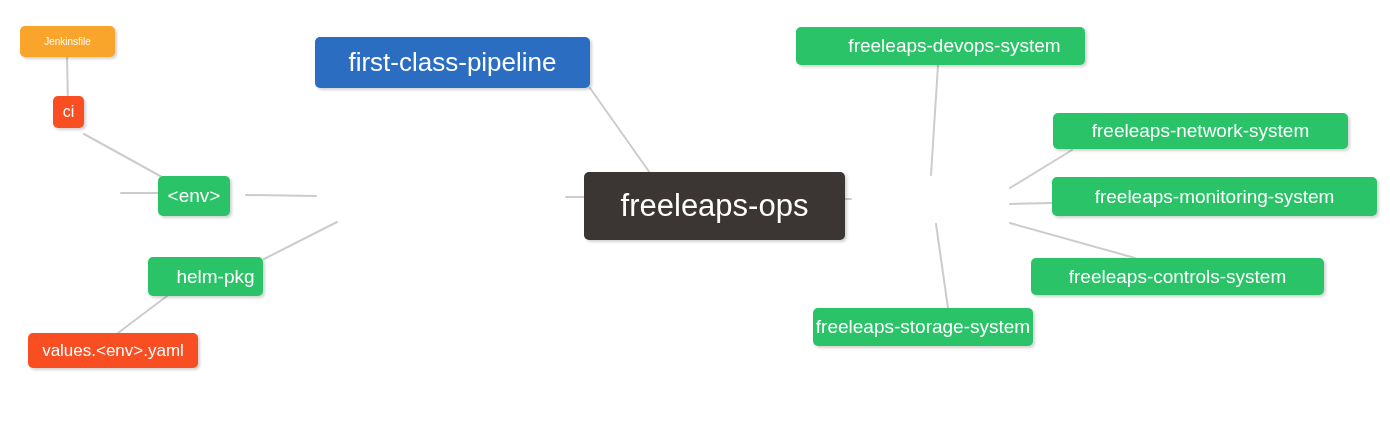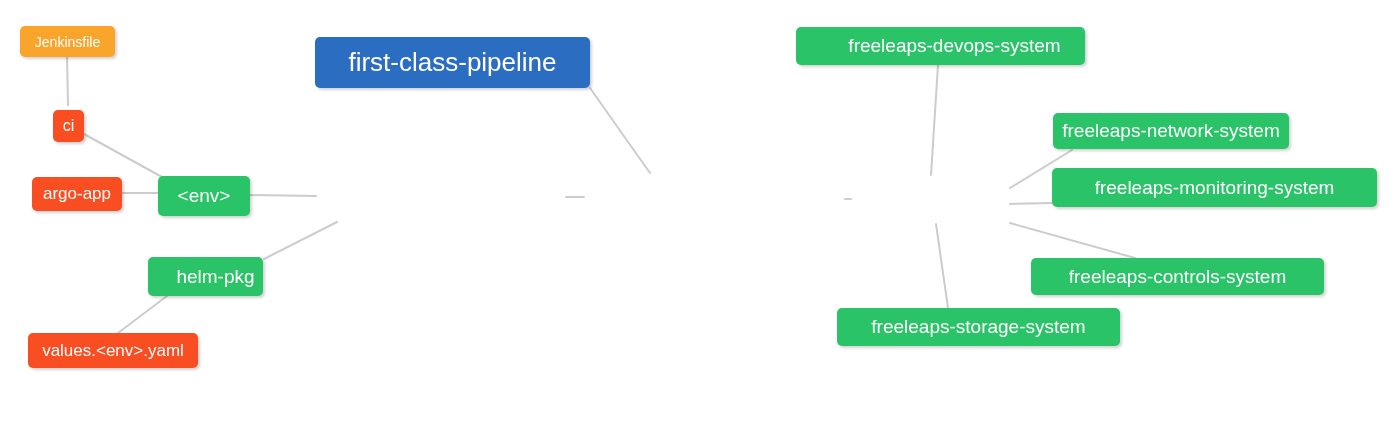--- a/index.html
+++ b/index.html
@@ -44,31 +44,31 @@
   .lvl-blue   { background: #2B6DC1; }
   .lvl-green  { background: #2AC368; }
   .lvl-red    { background: #F94D22; }
   .lvl-amber  { background: #F9A42A; }
 
   
   #n-freeleaps-ops { left:584px; top:172px; width:261px; height:68px; font-size:31px; }
   #n-service-name  { left:316px; top:171px; width:250px; height:50px; font-size:26px; }
   #n-manifests     { left:851px; top:175px; width:159px; height:49px; font-size:26px; }
   #n-pipeline      { left:315px; top:37px;  width:275px; height:51px; font-size:26px; }
-  #n-env           { left:158px; top:176px; width:92px;  height:40px; font-size:19px; }
+  #n-env           { left:158px; top:176px; width:72px;  height:40px; font-size:19px; }
   #n-helm-pkg      { left:148px; top:257px; width:115px; height:39px; font-size:19px;padding-left:20px; }
-  #n-ci            { left:53px;  top:110px; width:31px;  height:32px; font-size:16px; }
+  #n-ci            { left:53px;  top:96px; width:31px;  height:32px; font-size:16px; }
   #n-argo-app      { left:32px;  top:177px; width:90px;  height:34px; font-size:17px; }
-  #n-jenkinsfile   { left:20px;  top:26px;  width:95px;  height:31px; font-size:14px; }
+  #n-jenkinsfile   { left:20px;  top:26px;  width:95px;  height:31px; font-size:10px; }
   #n-values        { left:8px;   top:333px; width:170px; height:35px; font-size:17px;margin-left:20px; }
   #n-devops        { left:796px; top:27px;  width:289px; height:38px; font-size:19px;padding-left:28px; }
-  #n-network       { left:1053px;top:113px; width:236px; height:36px; font-size:19px; }
-  #n-monitoring    { left:1052px;top:168px; width:325px; height:39px; font-size:19px;text-align:right; }
+  #n-network       { left:1053px;top:113px; width:295px; height:36px; font-size:19px; }
+  #n-monitoring    { left:1052px;top:177px; width:325px; height:39px; font-size:19px;text-align:right; }
   #n-controls     { left:1031px;top:258px; width:293px; height:37px; font-size:19px; }
-  #n-storage       { left:813px; top:308px; width:283px; height:38px; font-size:19px;margin-left:24px; }
+  #n-storage       { left:813px; top:308px; width:220px; height:38px; font-size:19px; }
 </style>
 </head>
 <body>
 
 <div class="canvas">
 
   <svg class="edges" viewBox="0 0 1390 421" xmlns="http://www.w3.org/2000/svg">
     <line x1="67" y1="57" x2="68" y2="105"></line>
     <line x1="84" y1="134" x2="162" y2="177"></line>
     <line x1="121" y1="193" x2="158" y2="193"></line>
@@ -78,25 +78,25 @@
     <line x1="590" y1="88" x2="650" y2="173"></line>
     <line x1="566" y1="197" x2="584" y2="197"></line>
     <line x1="845" y1="199" x2="851" y2="199"></line>
     <line x1="938" y1="65" x2="931" y2="175"></line>
     <line x1="1010" y1="188" x2="1072" y2="150"></line>
     <line x1="1010" y1="204" x2="1052" y2="203"></line>
     <line x1="1010" y1="223" x2="1135" y2="258"></line>
     <line x1="936" y1="224" x2="948" y2="308"></line>
   </svg>
 
+  <div id="n-freeleaps-ops" class="node lvl-root">freeleaps-ops</div>
   <div id="n-pipeline" class="node lvl-blue">first-class-pipeline</div>
   <div id="n-env" class="node lvl-green">&lt;env&gt;</div>
   <div id="n-helm-pkg" class="node lvl-green">helm-pkg</div>
   <div id="n-ci" class="node lvl-red">ci</div>
-  <div id="n-argo-app" class="node lvl-red">argo-app</div>
   <div id="n-jenkinsfile" class="node lvl-amber">Jenkinsfile</div>
   <div id="n-values" class="node lvl-red">values.&lt;env&gt;.yaml</div>
   <div id="n-devops" class="node lvl-green">freeleaps-devops-system</div>
   <div id="n-network" class="node lvl-green">freeleaps-network-system</div>
   <div id="n-monitoring" class="node lvl-green">freeleaps-monitoring-system</div>
   <div id="n-controls" class="node lvl-green">freeleaps-controls-system</div>
   <div id="n-storage" class="node lvl-green">freeleaps-storage-system</div>
 
 </div>
 

